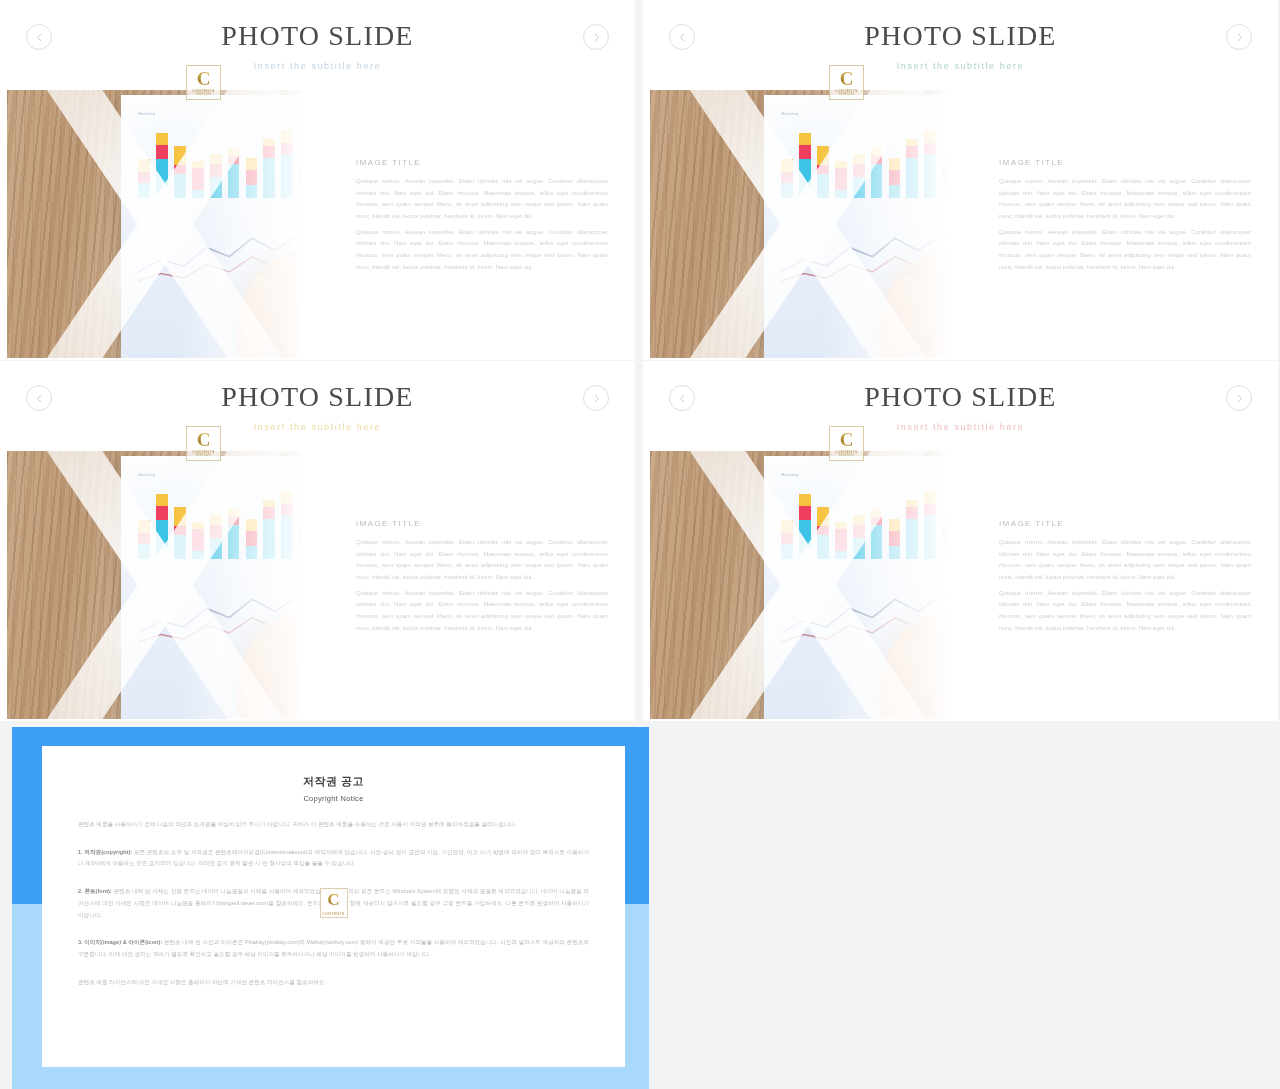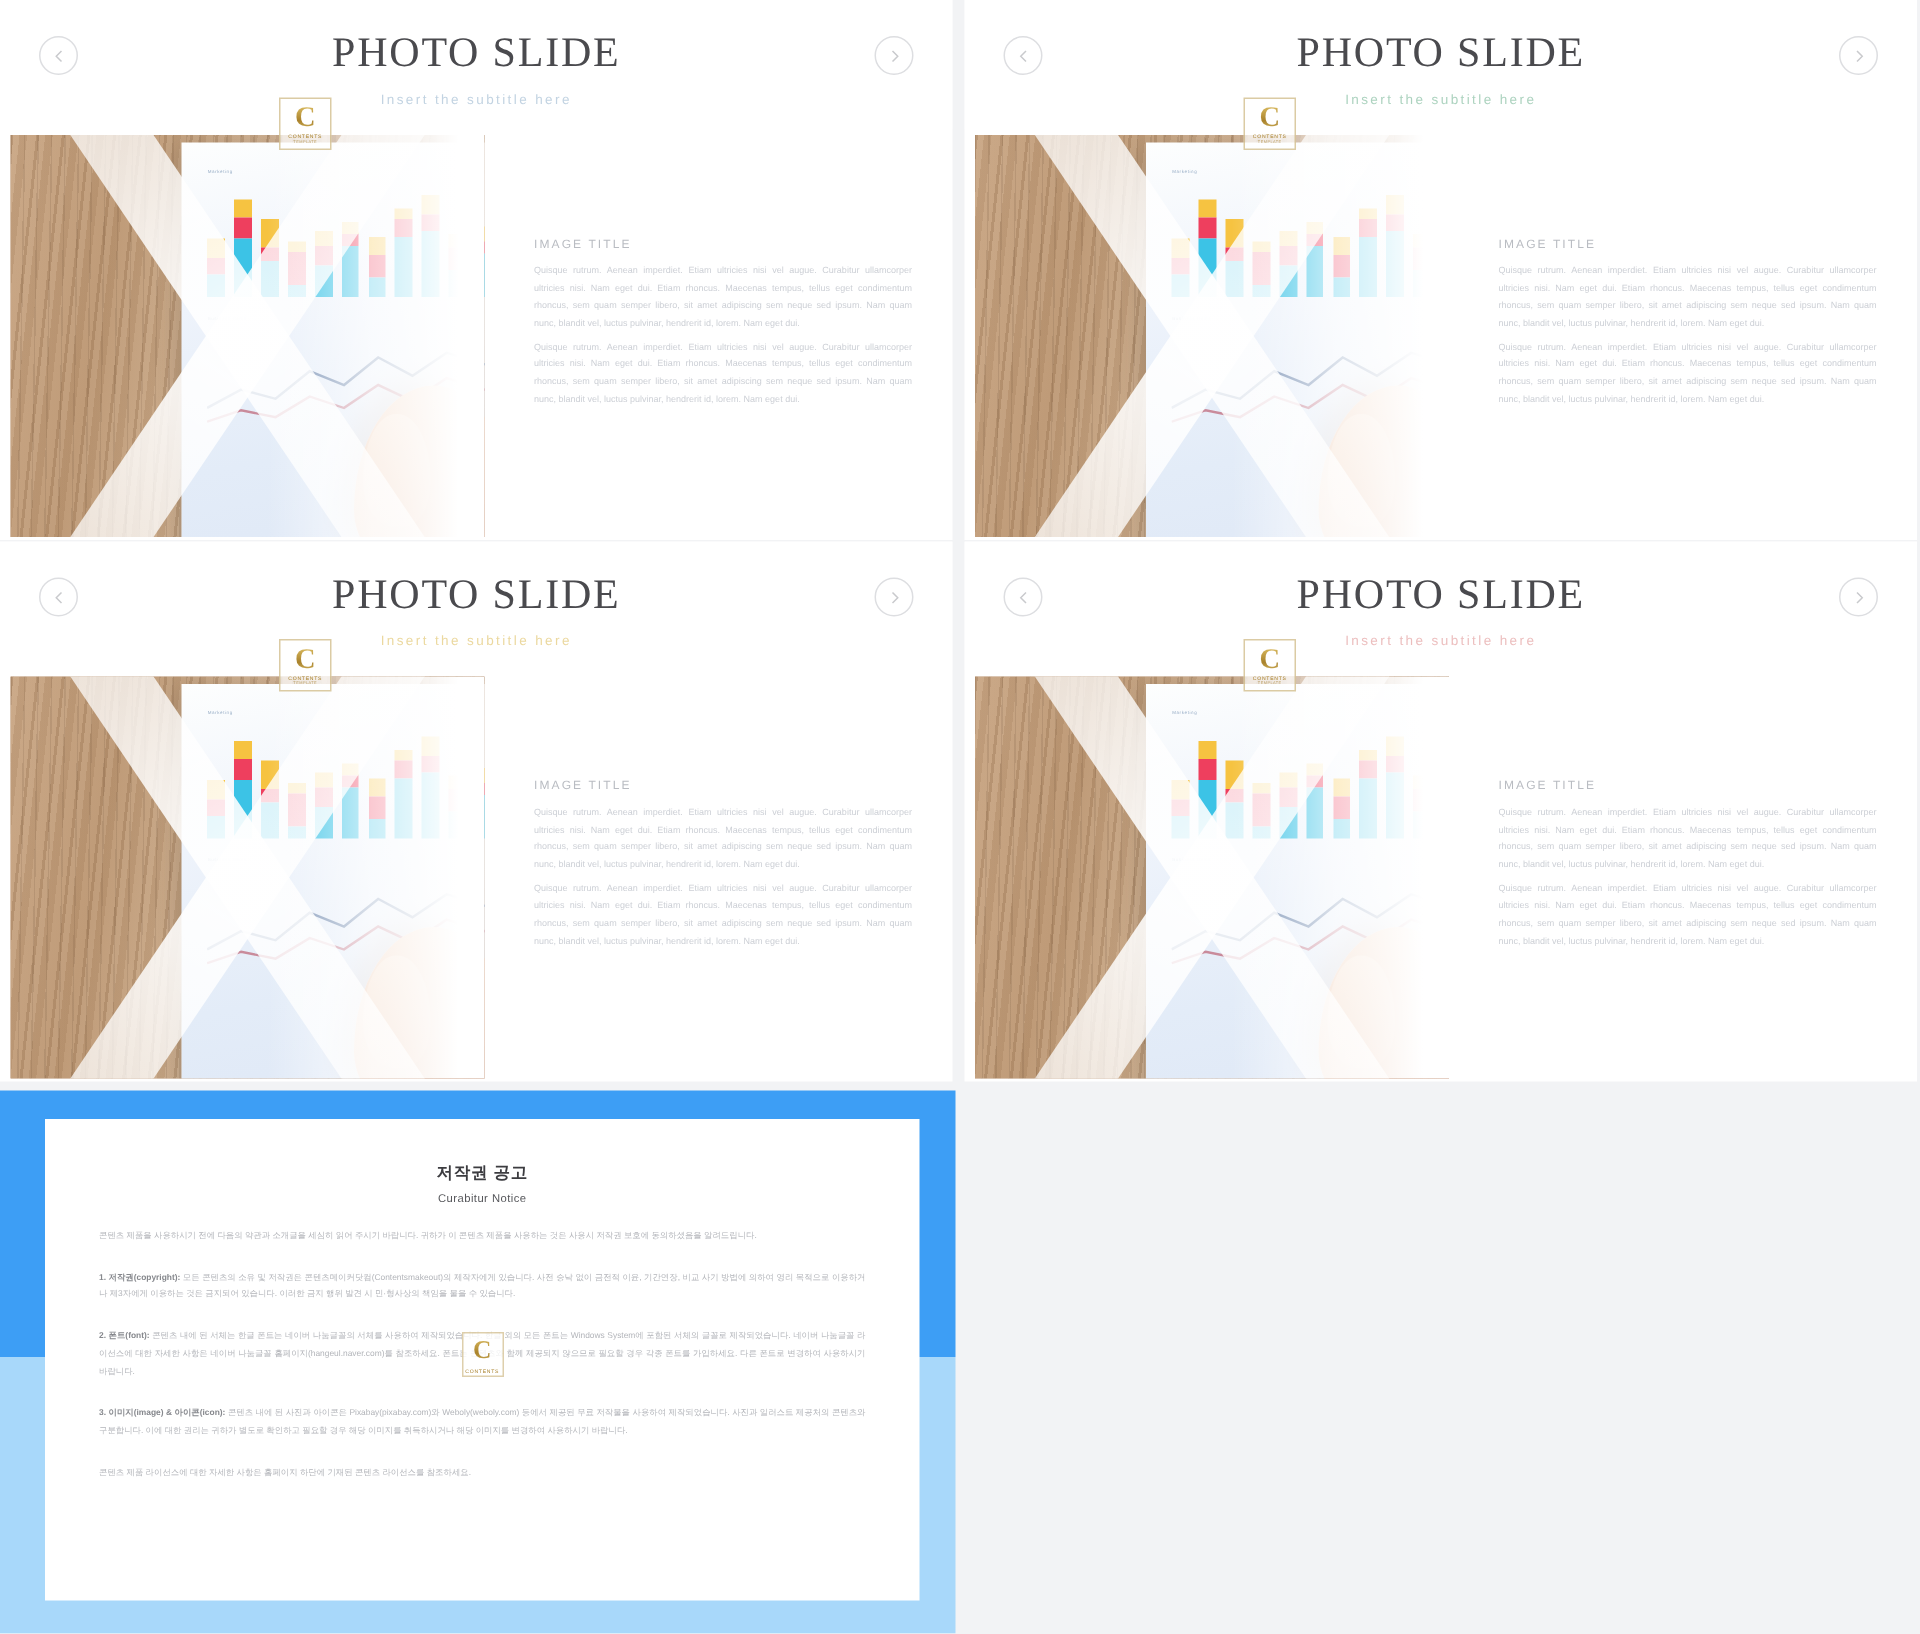--- a/index.html
+++ b/index.html
@@ -171,21 +171,21 @@
     font-size: 6px;
     line-height: 1.95;
     color: #cdd0d6;
     text-align: justify;
   }
   .body-p + .body-p { margin-top: 4px; }
 
   
   .copy-frame {
     position: absolute;
-    left: 0; top: 727px;
+    left: 12px; top: 727px;
     width: 637px; height: 362px;
     background: linear-gradient(180deg,#3d9ef5 0%, #3d9ef5 49%, #a8d8fa 49%, #a8d8fa 100%);
     padding: 19px 24px 22px 30px;
   }
   .copy-sheet {
     width: 100%; height: 100%;
     background: #fff;
     padding: 28px 36px;
     overflow: hidden;
     position: relative;
@@ -628,21 +628,21 @@
     <div class="textcol">
       <div class="img-title">IMAGE TITLE</div>
       <div class="body-p">Quisque rutrum. Aenean imperdiet. Etiam ultricies nisi vel augue. Curabitur ullamcorper ultricies nisi. Nam eget dui. Etiam rhoncus. Maecenas tempus, tellus eget condimentum rhoncus, sem quam semper libero, sit amet adipiscing sem neque sed ipsum. Nam quam nunc, blandit vel, luctus pulvinar, hendrerit id, lorem. Nam eget dui.</div>
       <div class="body-p">Quisque rutrum. Aenean imperdiet. Etiam ultricies nisi vel augue. Curabitur ullamcorper ultricies nisi. Nam eget dui. Etiam rhoncus. Maecenas tempus, tellus eget condimentum rhoncus, sem quam semper libero, sit amet adipiscing sem neque sed ipsum. Nam quam nunc, blandit vel, luctus pulvinar, hendrerit id, lorem. Nam eget dui.</div>
     </div>
   </div>
 
   <div class="copy-frame">
     <div class="copy-sheet">
       <div class="copy-h1">저작권 공고</div>
-      <div class="copy-h2">Curabitur Notice</div>
+      <div class="copy-h2">Copyright Notice</div>
       <div class="copy-p">콘텐츠 제품을 사용하시기 전에 다음의 약관과 소개글을 세심히 읽어 주시기 바랍니다. 귀하가 이 콘텐츠 제품을 사용하는 것은 사용시 저작권 보호에 동의하셨음을 알려드립니다.</div>
       <div class="copy-p">
         <b>1. 저작권(copyright):</b>
         <span>모든 콘텐츠의 소유 및 저작권은 콘텐츠메이커닷컴(Contentsmakeout)의 제작자에게 있습니다. 사전 승낙 없이 금전적 이윤, 기간연장, 비교 사기 방법에 의하여 영리 목적으로 이용하거나 제3자에게 이용하는 것은 금지되어 있습니다. 이러한 금지 행위 발견 시 민·형사상의 책임을 물을 수 있습니다.</span>
       </div>
       <div class="copy-p">
         <b>2. 폰트(font):</b>
         <span>콘텐츠 내에 된 서체는 한글 폰트는 네이버 나눔글꼴의 서체를 사용하여 제작되었습니다. 한글 외의 모든 폰트는 Windows System에 포함된 서체의 글꼴로 제작되었습니다. 네이버 나눔글꼴 라이선스에 대한 자세한 사항은 네이버 나눔글꼴 홈페이지(hangeul.naver.com)를 참조하세요. 폰트는 콘텐츠와 함께 제공되지 않으므로 필요할 경우 각종 폰트를 가입하세요. 다른 폰트로 변경하여 사용하시기 바랍니다.</span>
       </div>
       <div class="copy-p">

